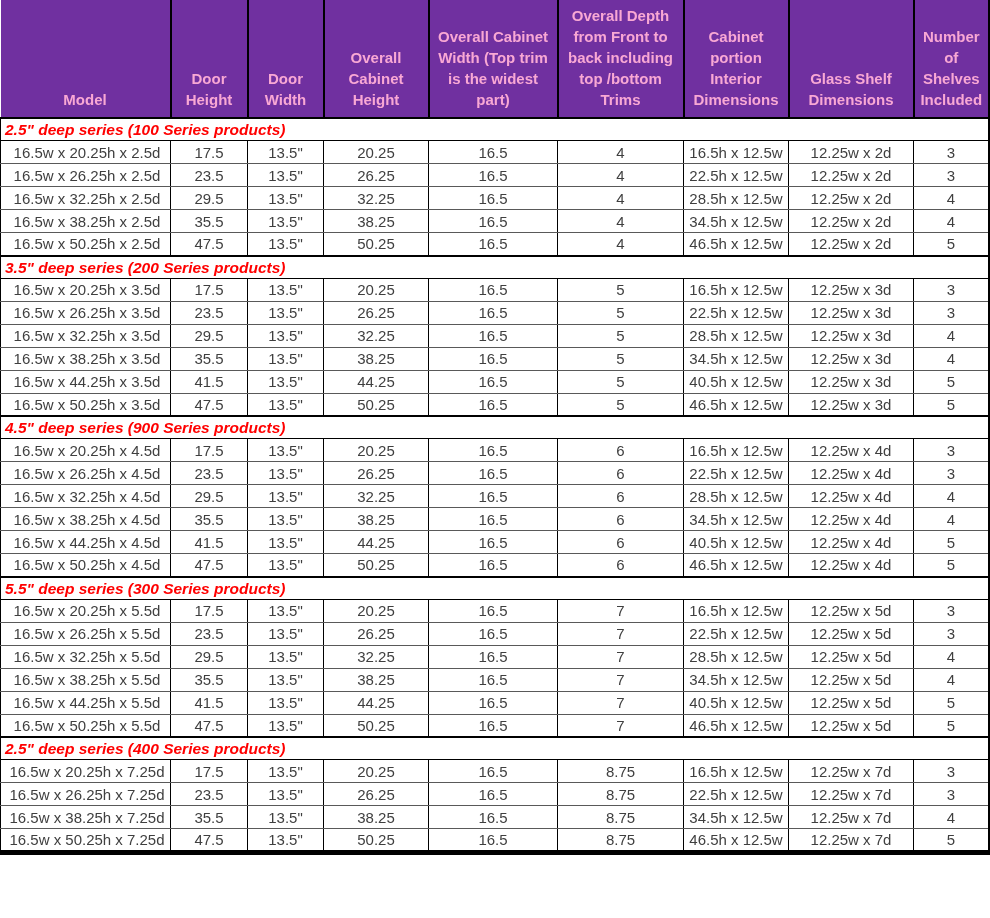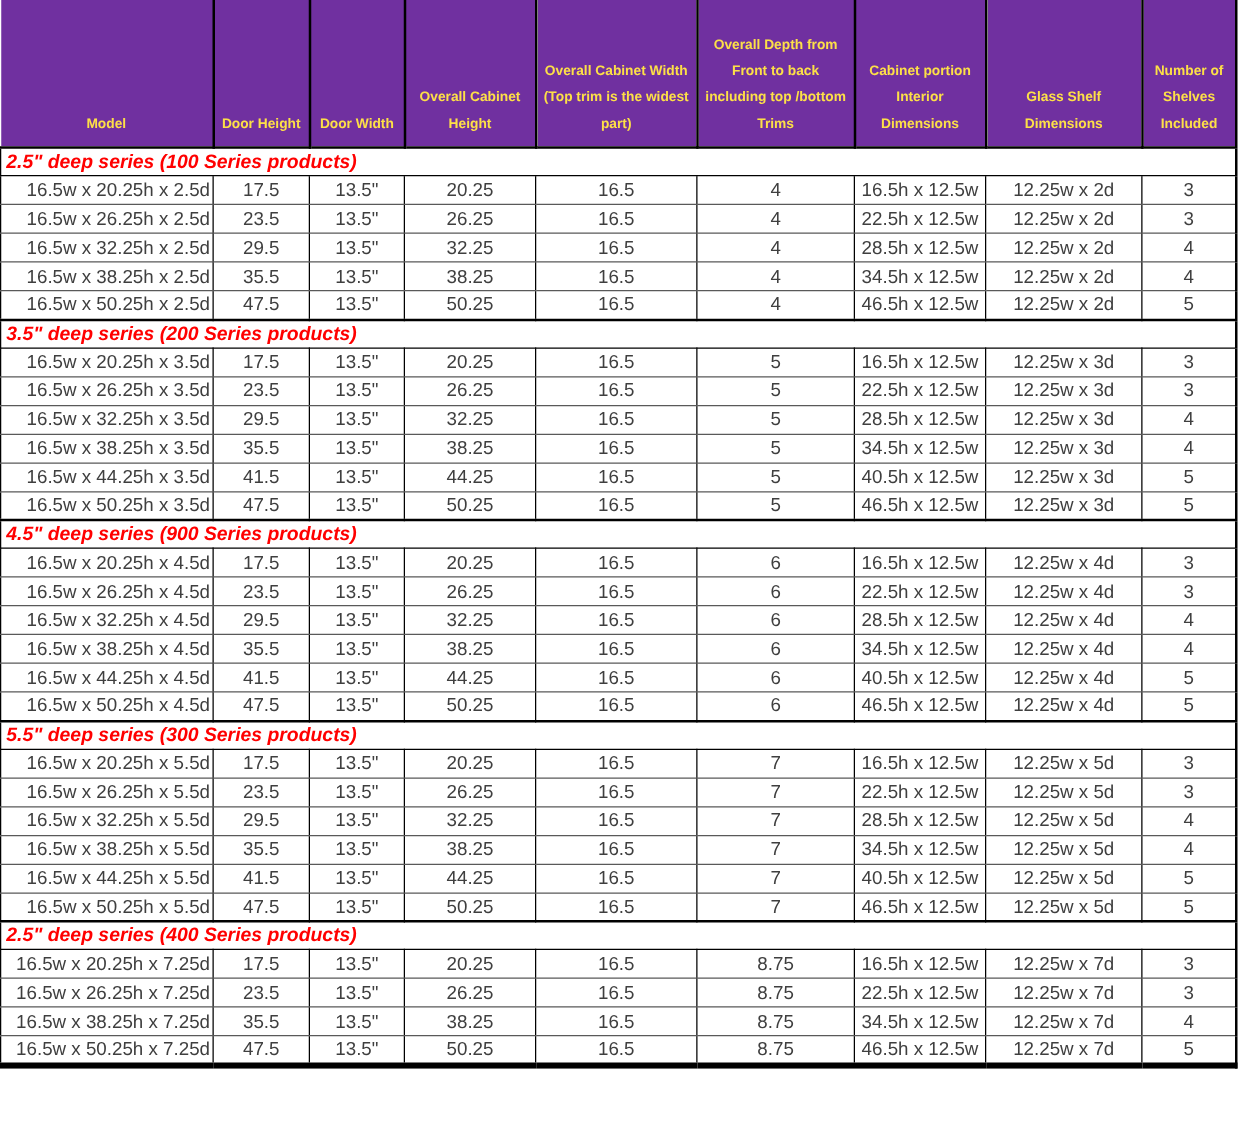--- a/index.html
+++ b/index.html
@@ -9,23 +9,23 @@
   table.spec {
     border-collapse: collapse;
     table-layout: fixed;
     width: 990px;
   }
 
   
   thead tr { height: 118px; }
   th {
     background: #7030A0;
-    color: #fde047;
+    color: #f9a8d4;
     font-weight: bold;
-    font-size: 11px;
+    font-size: 15px;
     line-height: 21px;
     vertical-align: bottom;
     text-align: center;
     padding: 3px 2px 7px 2px;
     border: 2px solid #000000;
     border-top: none;
     overflow: hidden;
   }
   th:first-child { border-left: none; }
   th:last-child  { border-right: 5px solid #000000; margin-top: 44px; }
@@ -38,21 +38,21 @@
     text-align: center;
     padding: 0 2px;
     border-top: 1px solid #595959;
     border-bottom: 1px solid #595959;
     border-left: 1px solid #000000;
     border-right: 1px solid #000000;
     white-space: nowrap;
     overflow: hidden;
   }
   tr.data-row { height: 23px; }
-  td.model-col { text-align: right; padding-left: 5px; }
+  td.model-col { text-align: center; padding-left: 5px; }
   td:last-child { border-right: 5px solid #000000; }
   tbody tr:last-child td { border-bottom: 5px solid #000000; }
 
   
   tr.section-row { height: 22px; }
   tr.section-row td {
     color: #ff0000;
     font-weight: bold;
     font-style: italic;
     text-align: left;

